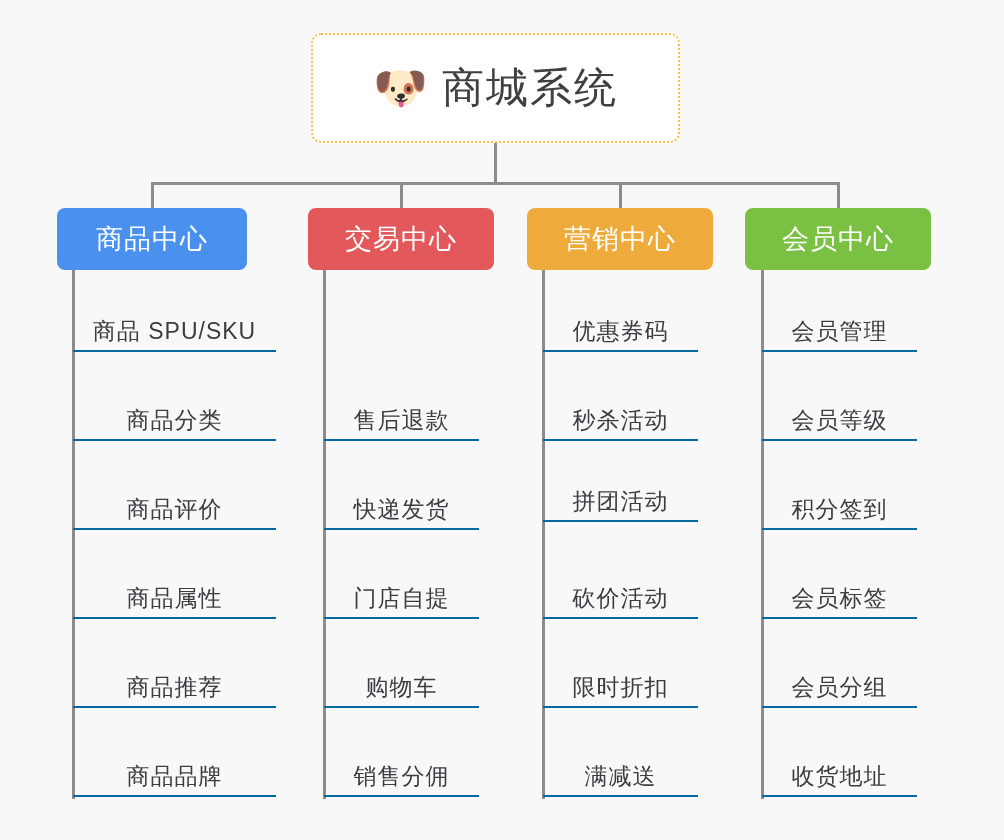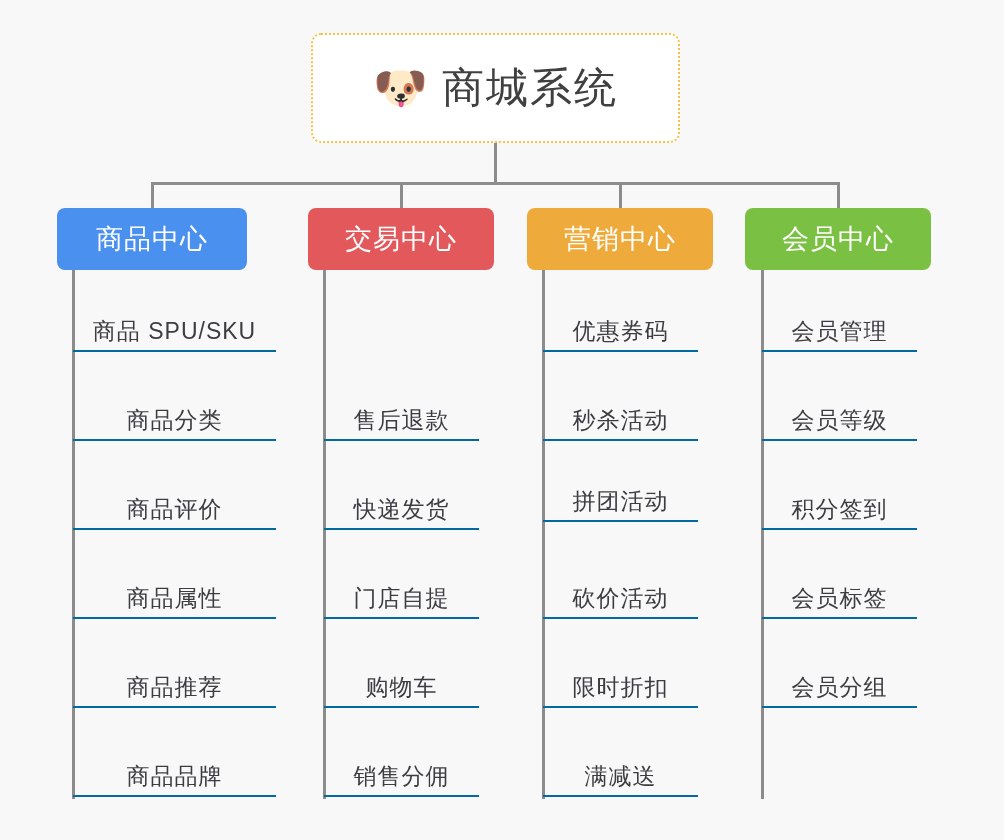--- a/index.html
+++ b/index.html
@@ -199,13 +199,16 @@
     </div>
     <div class="leaf" style="left: 762px; width: 155px; height: 60px; top: 470px;">
       <span>积分签到</span>
     </div>
     <div class="leaf" style="left: 762px; width: 155px; height: 60px; top: 559px;">
       <span>会员标签</span>
     </div>
     <div class="leaf" style="left: 762px; width: 155px; height: 60px; top: 648px;">
       <span>会员分组</span>
     </div>
+    <div class="leaf" style="left: 762px; width: 155px; height: 60px; top: 737px;">
+      <span>收货地址</span>
+    </div>
   </div>
 
 </body></html>

